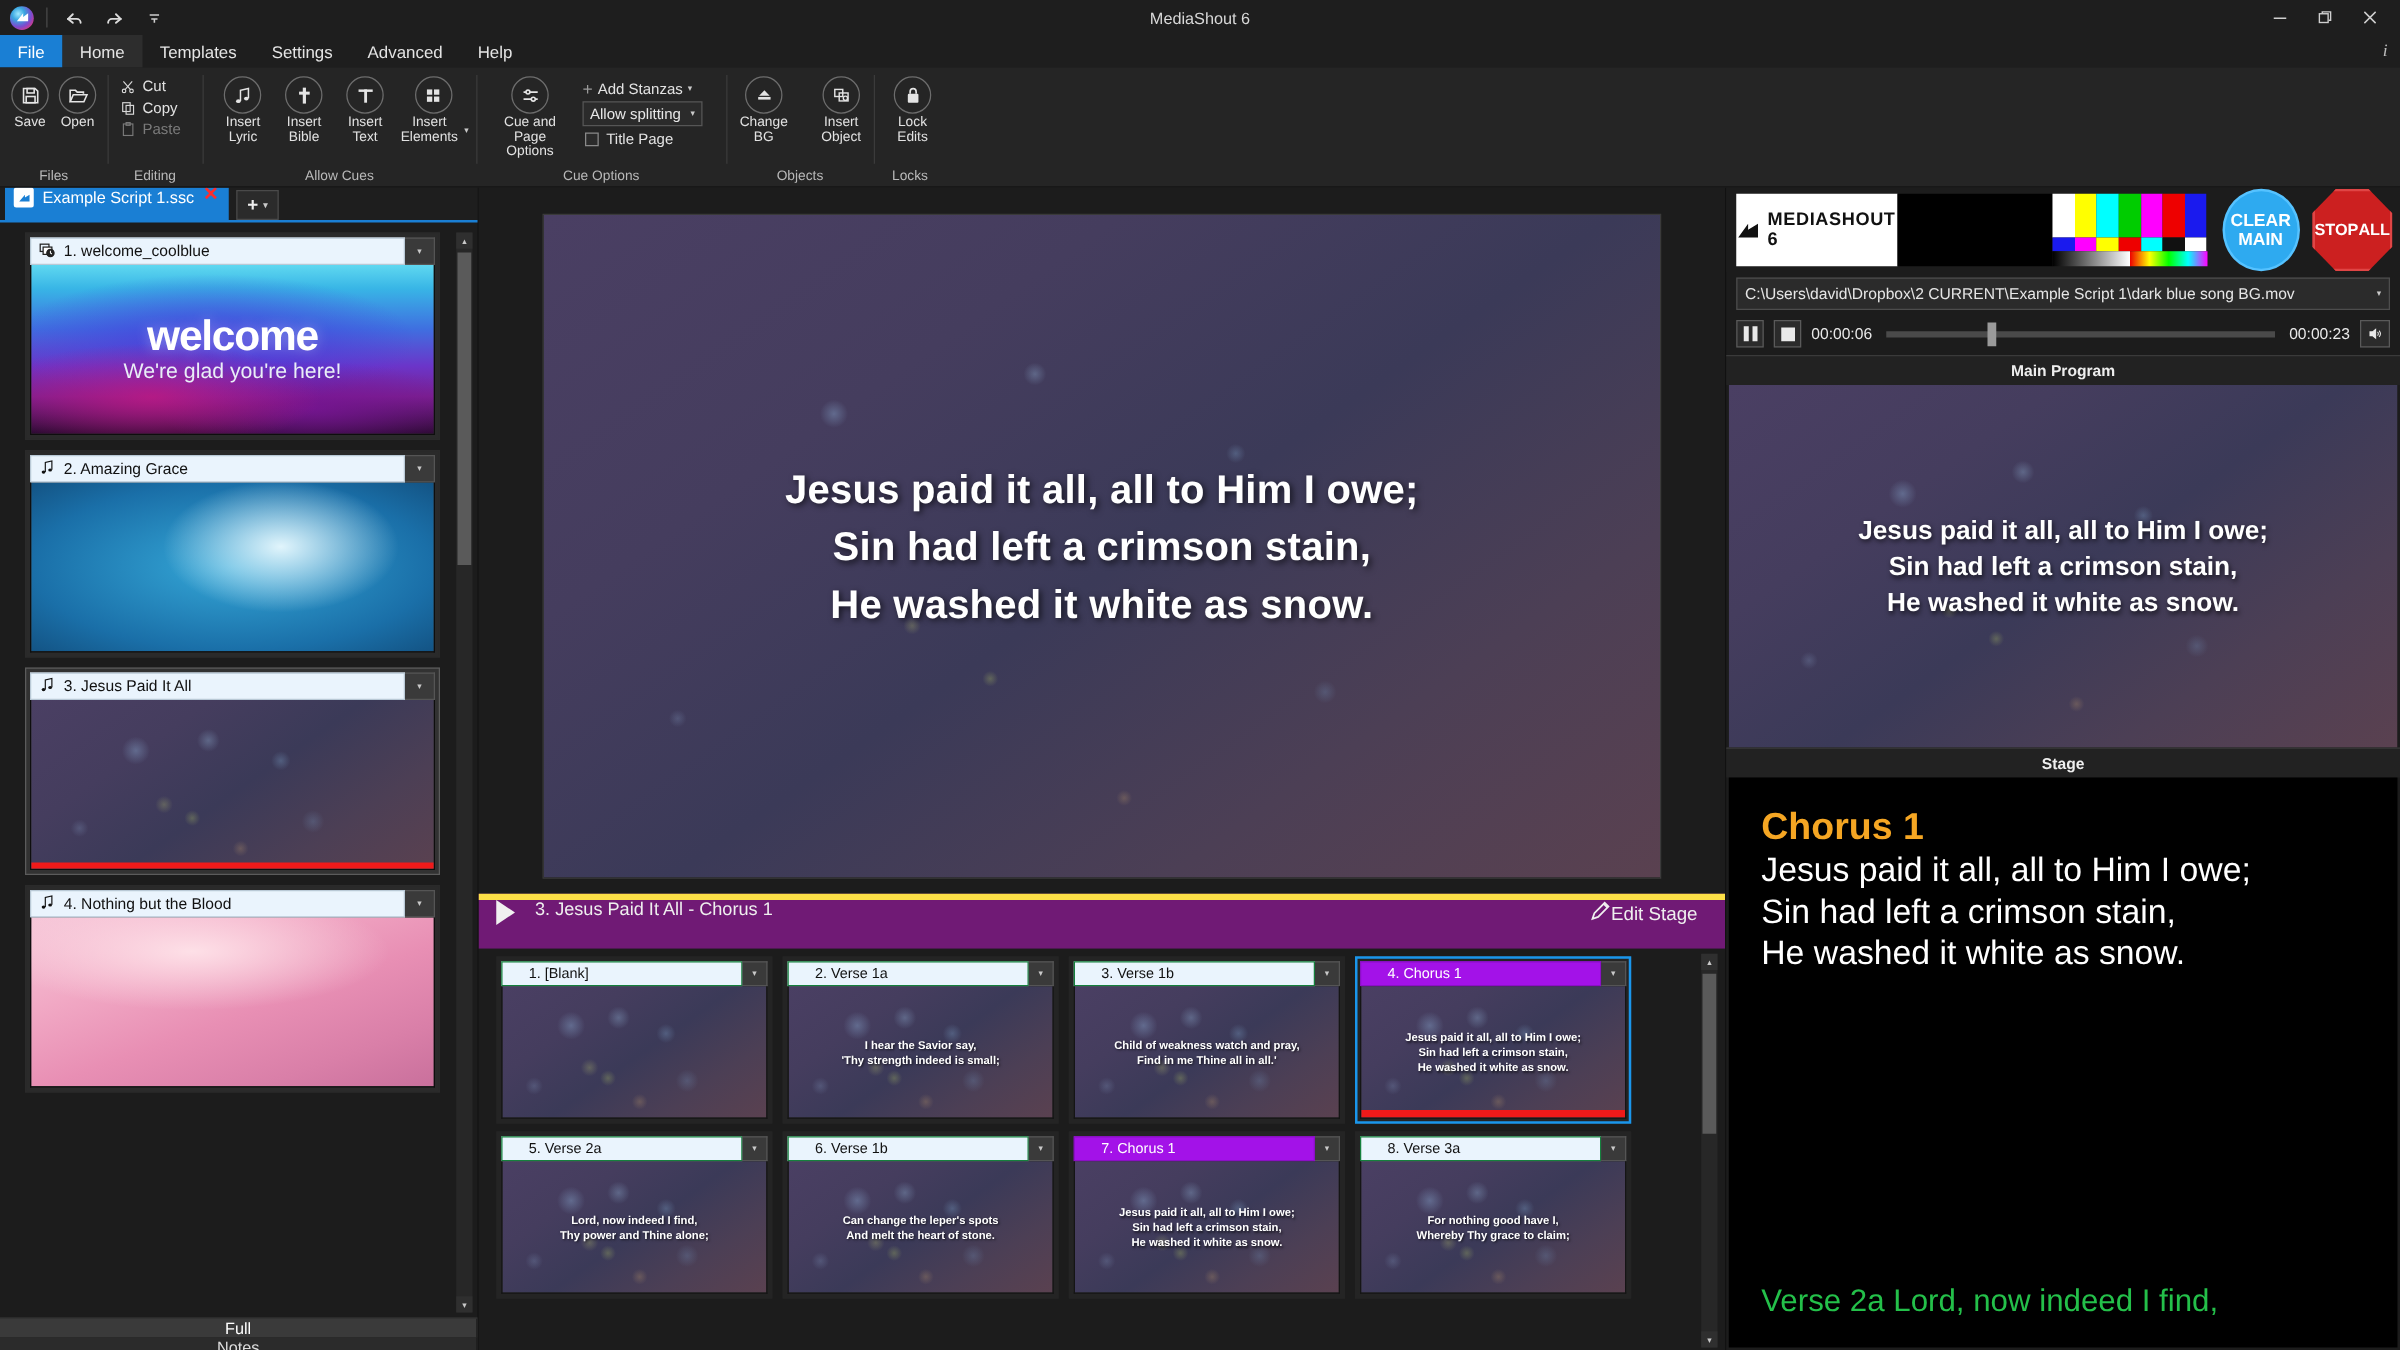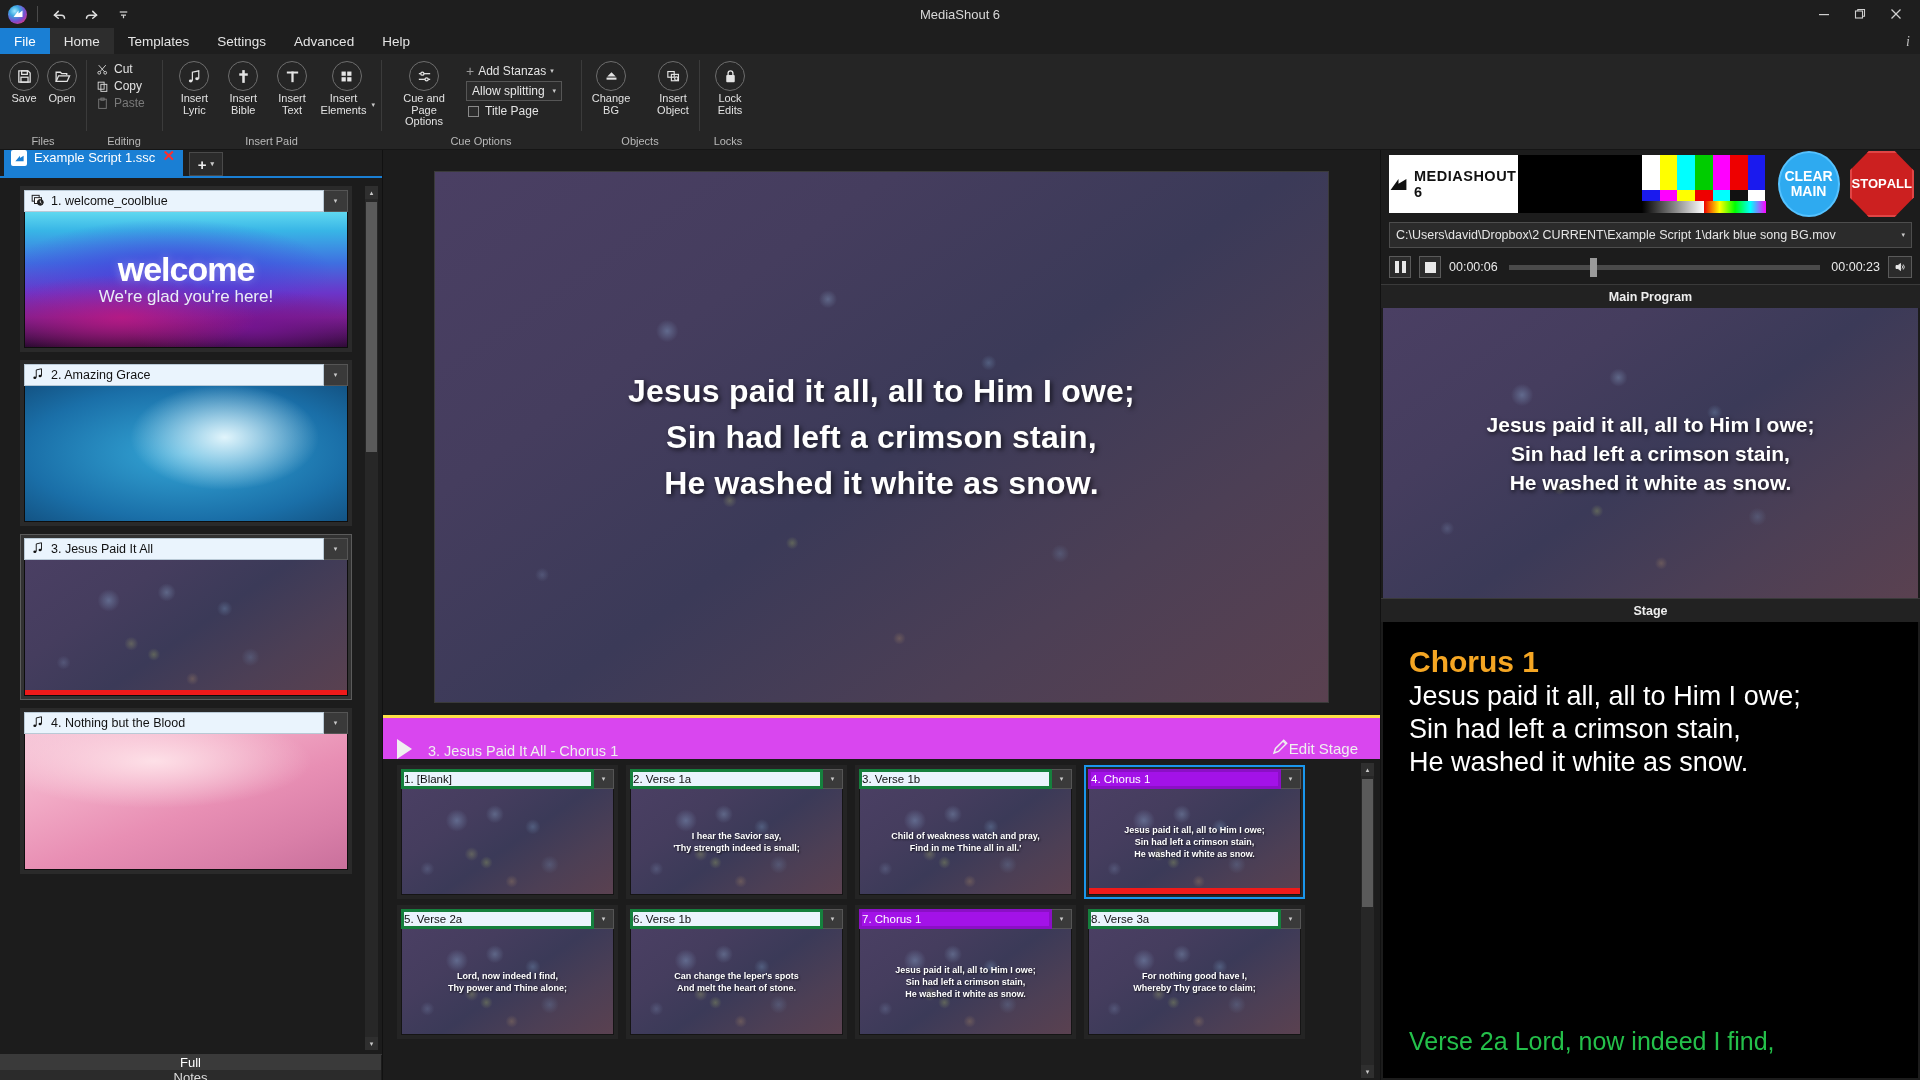--- a/index.html
+++ b/index.html
@@ -166,35 +166,35 @@
   
   .center { flex:1; display:flex; flex-direction:column; background:#1c1c1c; min-width:0; }
   .preview-wrap { flex:none; height:565px; background:#1c1c1c; display:flex; align-items:center; justify-content:center; padding-top:8px;}
   .preview {
     width:895px; height:532px; border:1px solid #3a3a3a; position:relative; overflow:hidden;
     display:flex; align-items:center; justify-content:center;
   }
   .preview .lyr { position:relative; z-index:2; text-align:center; color:#fff; font-size:32px; line-height:46px; font-weight:bold;
       text-shadow: 2px 2px 5px rgba(0,0,0,.65); letter-spacing:.2px; }
   .cueheader {
-    height:44px; display:flex; align-items:flex-end; padding:0 22px 0 14px; background:#d946ef;
-    border-top:3px solid #fde047;
+    height:44px; display:flex; align-items:flex-start; padding:0 22px 0 14px; background:#701a75;
+    border-top:5px solid #fde047;
   }
   .playtri { width:0;height:0;border-left:15px solid #f0f0f0;border-top:10px solid transparent;border-bottom:10px solid transparent; margin-right:16px;}
   .cueheader .cname { font-size:14.5px; color:#efefef; }
   .editstage { margin-left:auto; display:flex; align-items:center; gap:0; font-size:15px; color:#efefef; }
   .editstage svg { width:18px; height:18px; }
   .pagegrid-wrap { flex:1; background:#1c1c1c; position:relative; overflow:hidden; padding:6px 0 0 0;}
   .pagegrid { display:flex; flex-wrap:wrap; gap:6px 8px; padding-left:14px; width:960px; }
   .page { width:221px; background:#242424; padding:2px; border:2px solid transparent;}
   .page.sel { border-color:#1a96ec; }
   .page-head { height:20px; display:flex; align-items:stretch; }
   .page-title {
     flex:1; background:#eaf4fd; color:#111; font-size:11.5px; display:flex; align-items:center;
-    padding-left:0; border:3px solid #15803d;text-align:right;
+    padding-left:21px; border:1px solid #15803d;text-align:right;
   }
   .page-title.chorus { background:#a312e8; color:#fff; border-color:#8b0fc6; }
   .page-drop { width:20px; background:#3a3a3a; border:1px solid #555; border-left:none; display:flex; align-items:center; justify-content:center;}
   .page-thumb { height:106px; position:relative; overflow:hidden; border:1px solid #151515; border-top:none;
         display:flex; align-items:center; justify-content:center; }
   .page-thumb .ptxt { position:relative; z-index:2; text-align:center; color:#fff; font-size:9px; line-height:12px; font-weight:bold;
         text-shadow:1px 1px 2px rgba(0,0,0,.7); padding:0 6px;}
   .page-thumb.live::after { content:""; position:absolute; left:0;right:0;bottom:0;height:6px;background:#f01a1a; z-index:3;}
 
   
@@ -405,21 +405,21 @@
                 <rect x="5" y="13" width="6" height="6" fill="#e4e4e4"></rect>
                 <rect x="13" y="13" width="6" height="6" fill="#e4e4e4"></rect>
               </svg>
           </span>
           <span style="display:flex;align-items:center;gap:3px;">
             <span>Insert Elements</span>
             <span class="caret">▾</span>
           </span>
         </div>
       </div>
-      <div class="rg-label">Insert Paid</div>
+      <div class="rg-label">Allow Cues</div>
     </div>
 
     <div class="rgroup" style="width:200px">
       <div class="rg-body" style="gap:6px; padding-left:4px;">
         <div class="bigbtn w66">
           <span class="circ">
             <svg viewBox="0 0 24 24" stroke="#e4e4e4" stroke-width="1.8" fill="none">
                 <path d="M4 8 H20"></path>
                 <path d="M4 16 H20"></path>
                 <circle cx="9" cy="8" r="2.2" fill="#252525"></circle>

